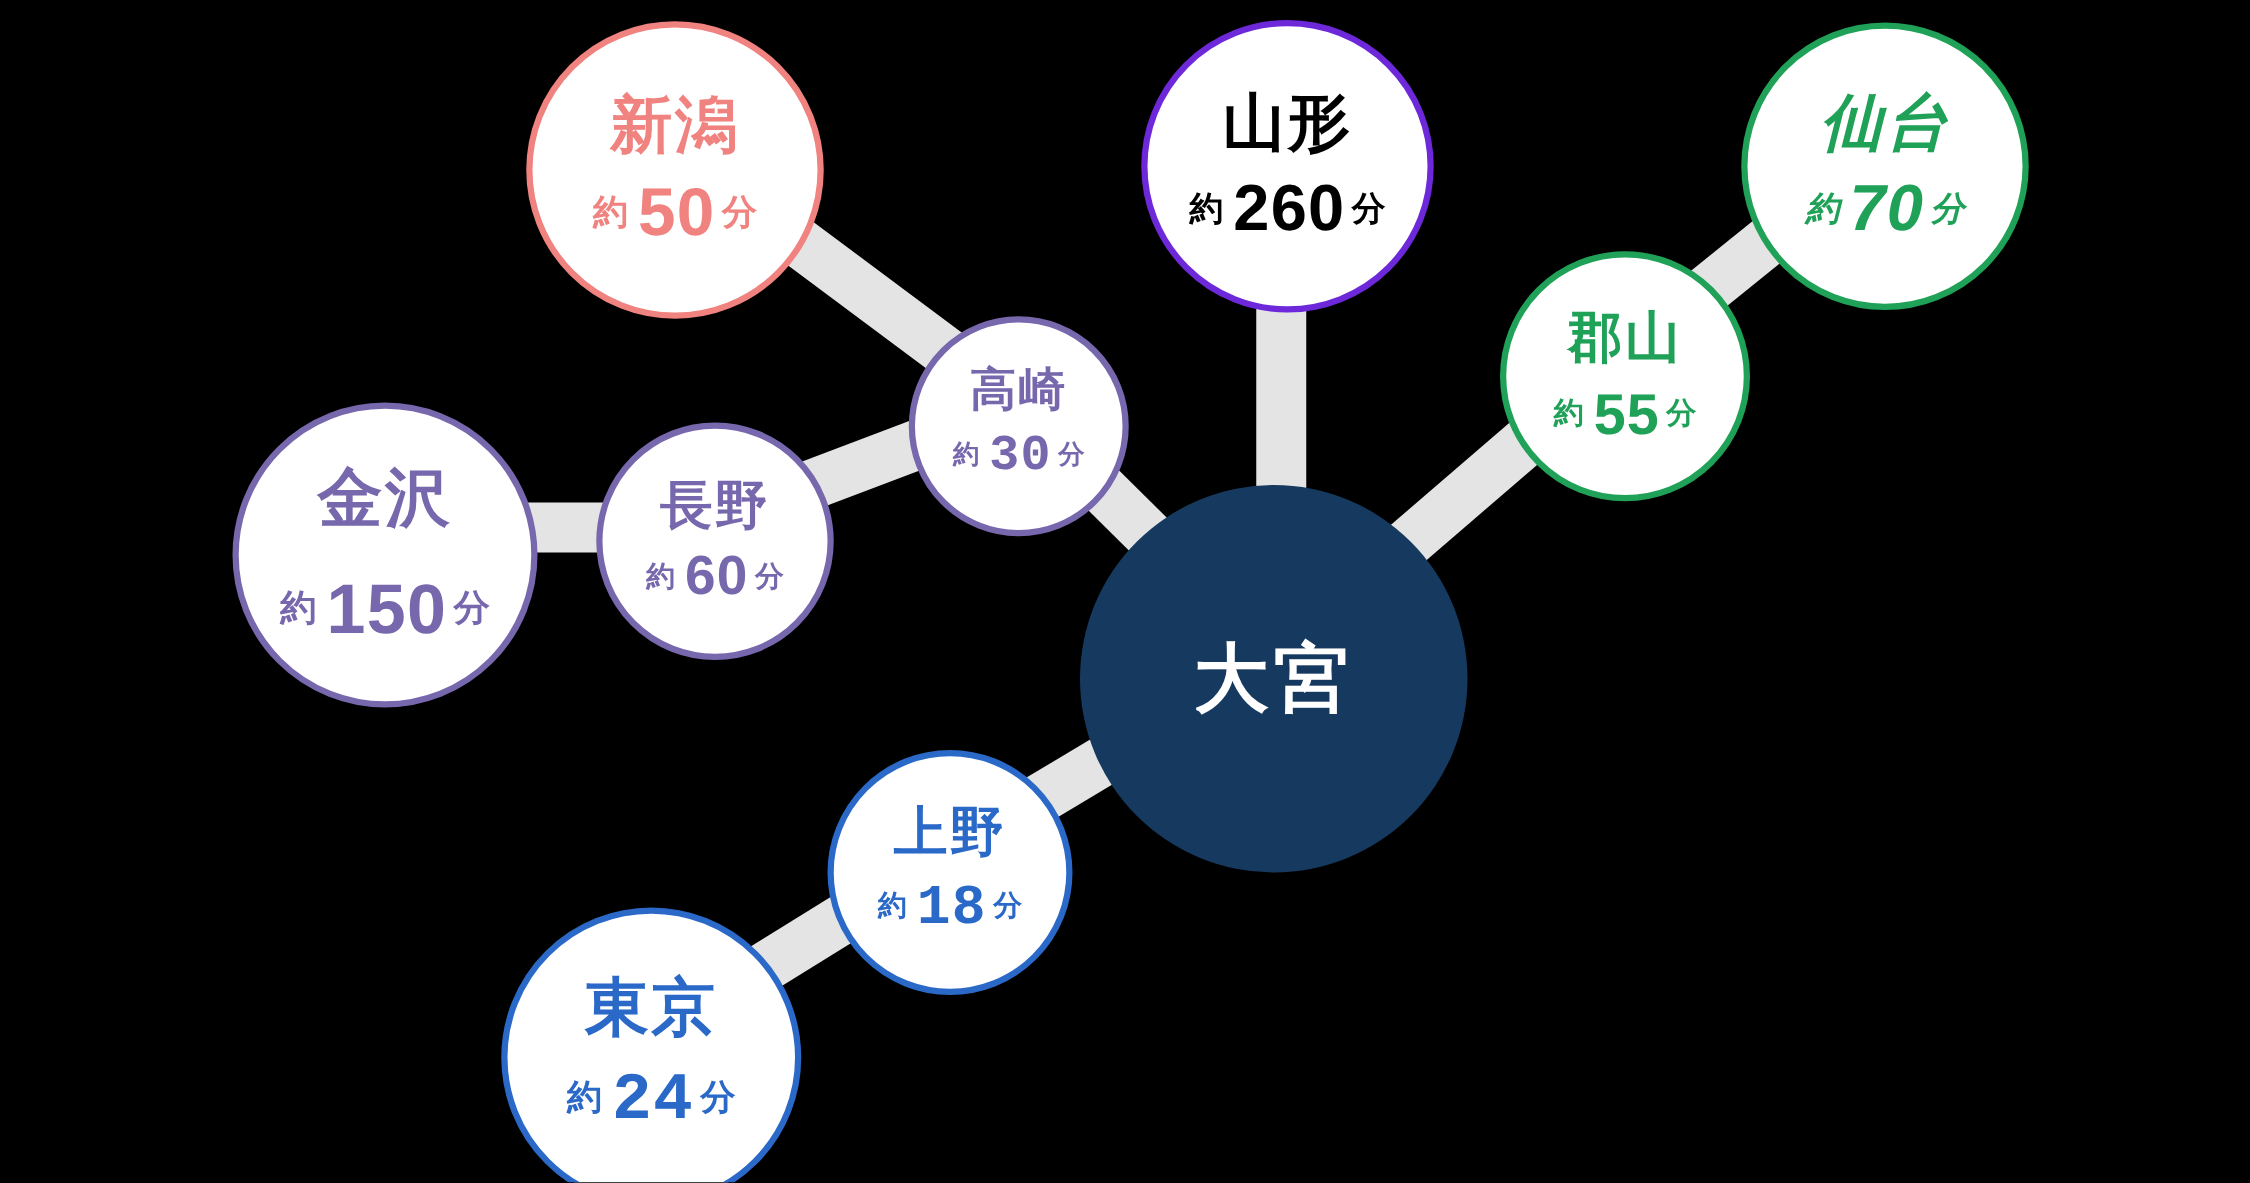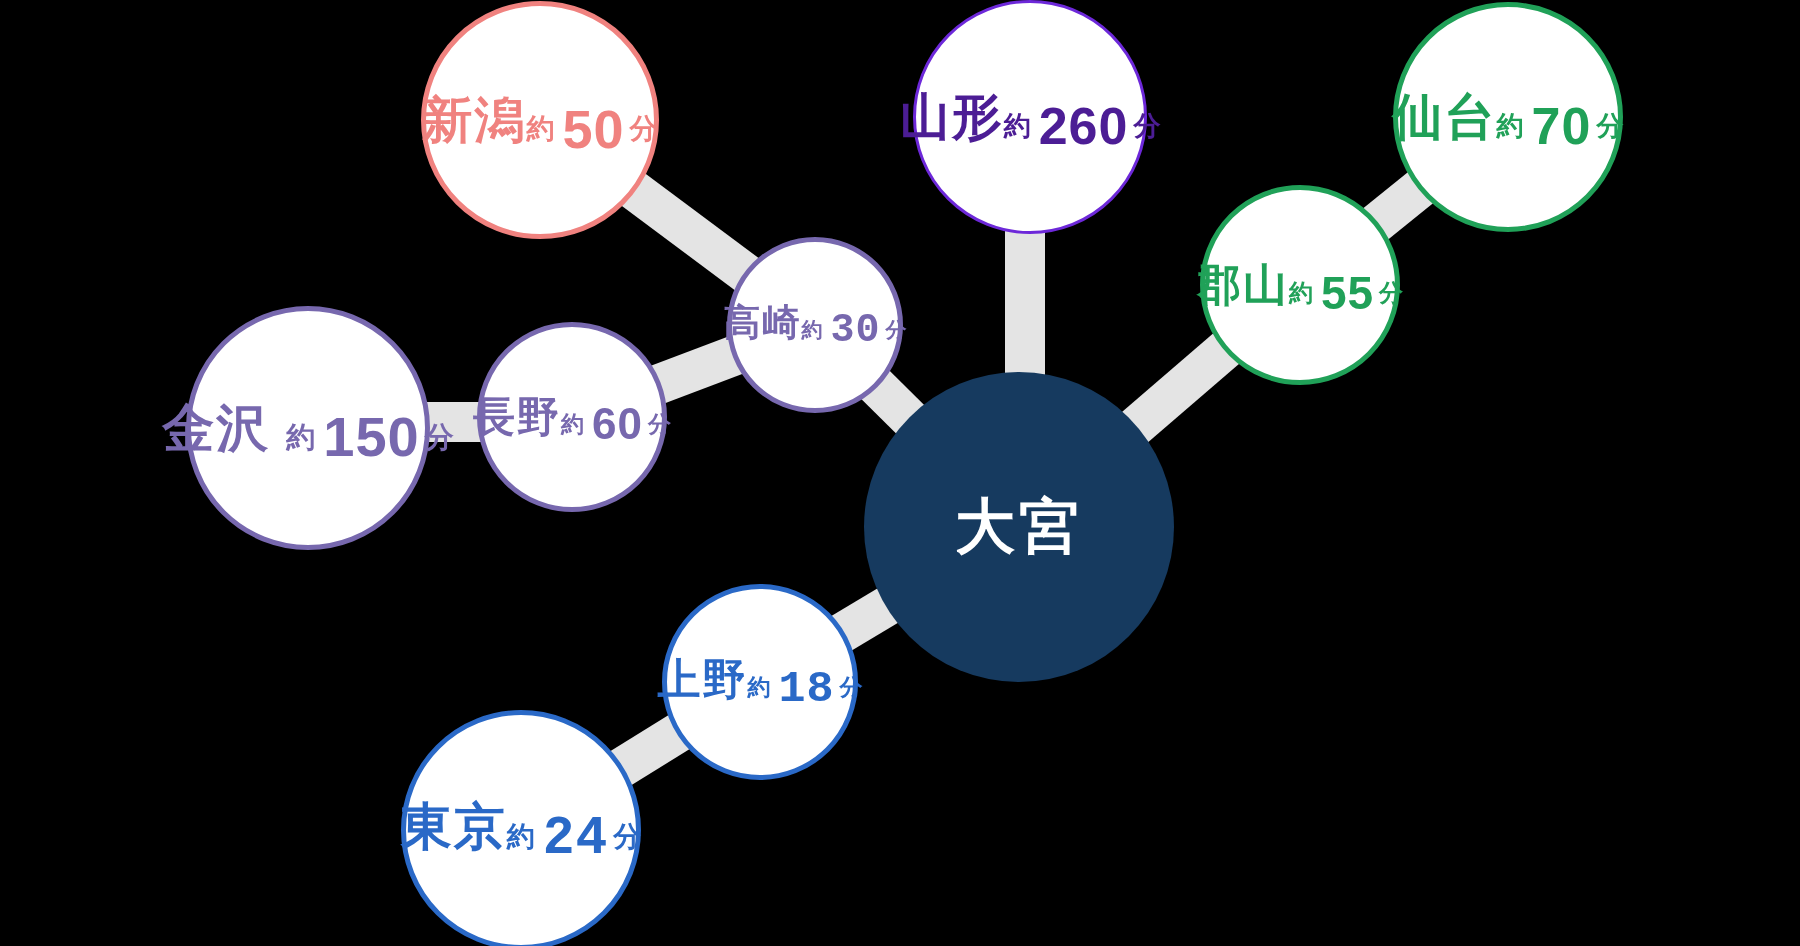--- a/index.html
+++ b/index.html
@@ -18,43 +18,44 @@
   }
   .edge.rot{transform-origin:0 50%;}
   
   .node{
     position:absolute;
     z-index:2;
     background:#FFFFFF;
     border-radius:50%;
     box-sizing:border-box;
     display:flex;
-    flex-direction:row;
+    flex-direction:column;
     align-items:center;
     justify-content:center;
     line-height:1;
+    margin-top:16px;
   }
   .node .cname{
     font-size:var(--fs-name,50px);
     font-weight:700;
     letter-spacing:2px;
     white-space:nowrap;
   }
   .node .time{
     display:flex;
     align-items:center;
     margin-top:var(--gap,16px);
     white-space:nowrap;
   }
   .node .prefix{font-size:var(--fs-small,28px);font-weight:700;margin-right:8px;}
   .node .num{font-size:var(--fs-num,54px);font-weight:700;letter-spacing:1px;}
   .node .unit{font-size:var(--fs-small,28px);font-weight:700;margin-left:5px;}
 
   .pink  {border:5px solid #F0827F;color:#F0827F;}
-  .orange{border:3px solid #6d28d9;color:#4c1d95;}
+  .orange{border:5px solid #6d28d9;color:#000000;}
   .green {border:5px solid #20A158;color:#20A158;}
   .purple{border:5px solid #7768AE;color:#7768AE;}
   .blue  {border:5px solid #2A69C7;color:#2A69C7;font-family:Liberation Mono, monospace;}
   .navy{
     background:#163A5F;
     border:none;
     color:#FFFFFF;
   }
   .navy .cname{font-size:60px;letter-spacing:4px;}
 </style>
@@ -88,21 +89,21 @@
 
   <div class="node orange" style="left:913px;top:0px;width:234px;height:234px;--fs-name:50px;--fs-num:52px;--fs-small:27px;--gap:18px;">
     <span class="cname">山形</span>
     <span class="time">
       <span class="prefix">約</span>
       <span class="num">260</span>
       <span class="unit">分</span>
     </span>
   </div>
 
-  <div class="node green" style="left:1393px;top:2px;width:230px;height:230px;--fs-name:50px;--fs-num:52px;--fs-small:27px;--gap:18px;">
+  <div class="node green" style="left:1393px;top:2px;width:230px;height:230px;font-style:italic;--fs-name:50px;--fs-num:52px;--fs-small:27px;--gap:18px;">
     <span class="cname">仙台</span>
     <span class="time">
       <span class="prefix">約</span>
       <span class="num">70</span>
       <span class="unit">分</span>
     </span>
   </div>
 
   <div class="node green" style="left:1200px;top:185px;width:200px;height:200px;--fs-name:44px;--fs-num:46px;--fs-small:24px;--gap:15px;">
     <span class="cname">郡山</span>

